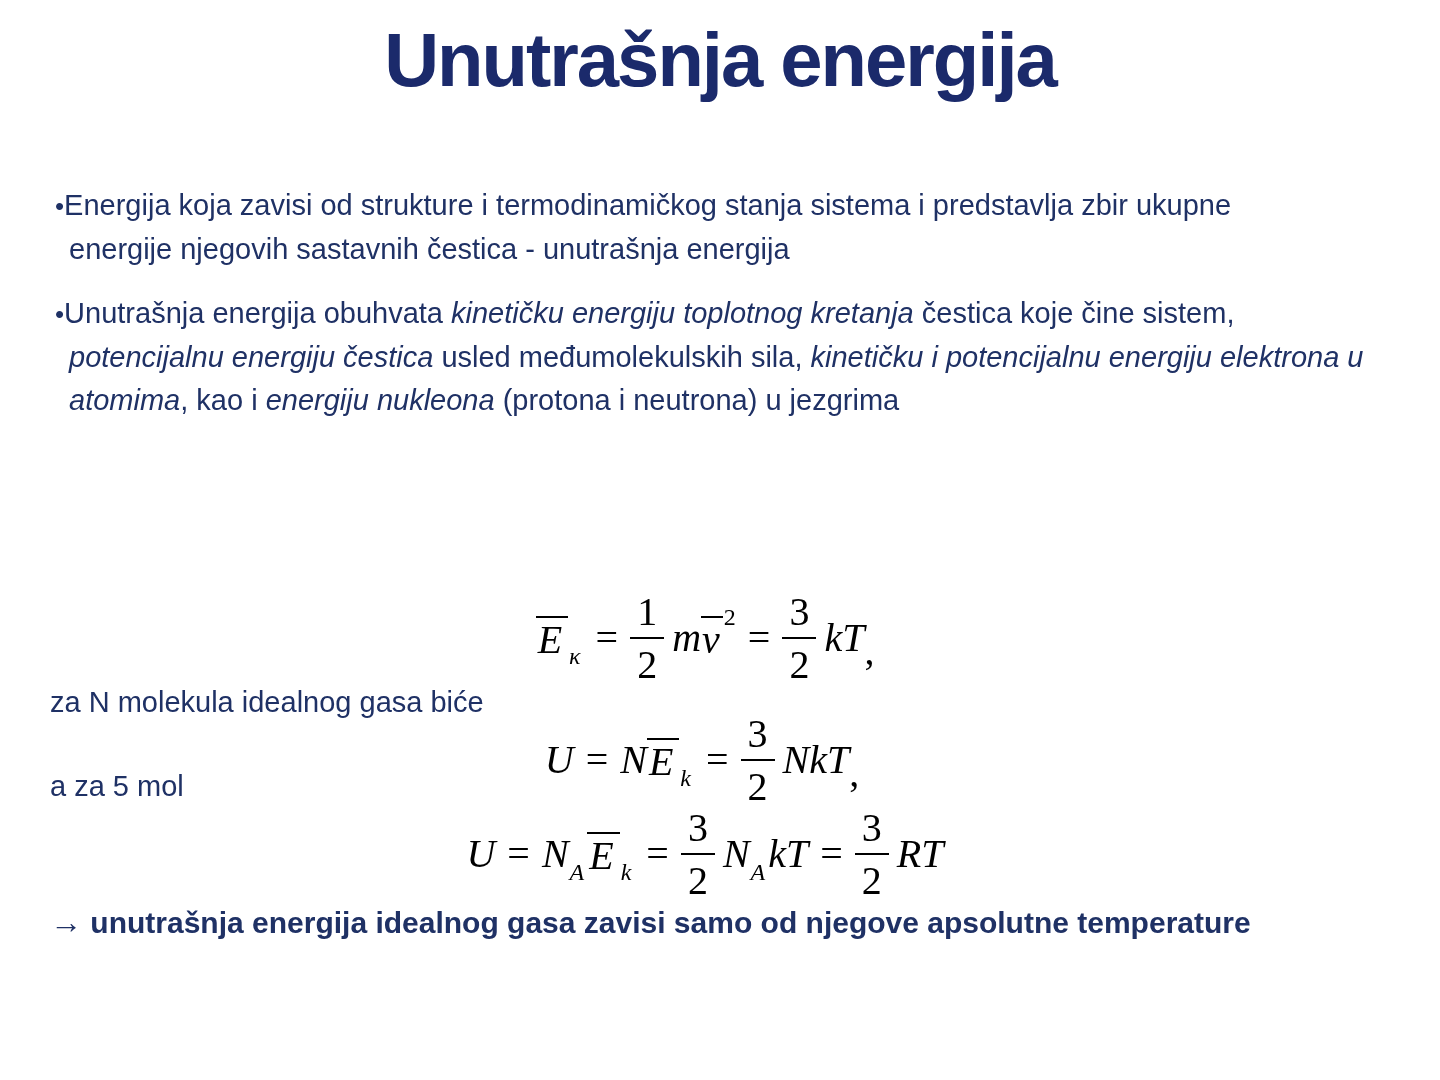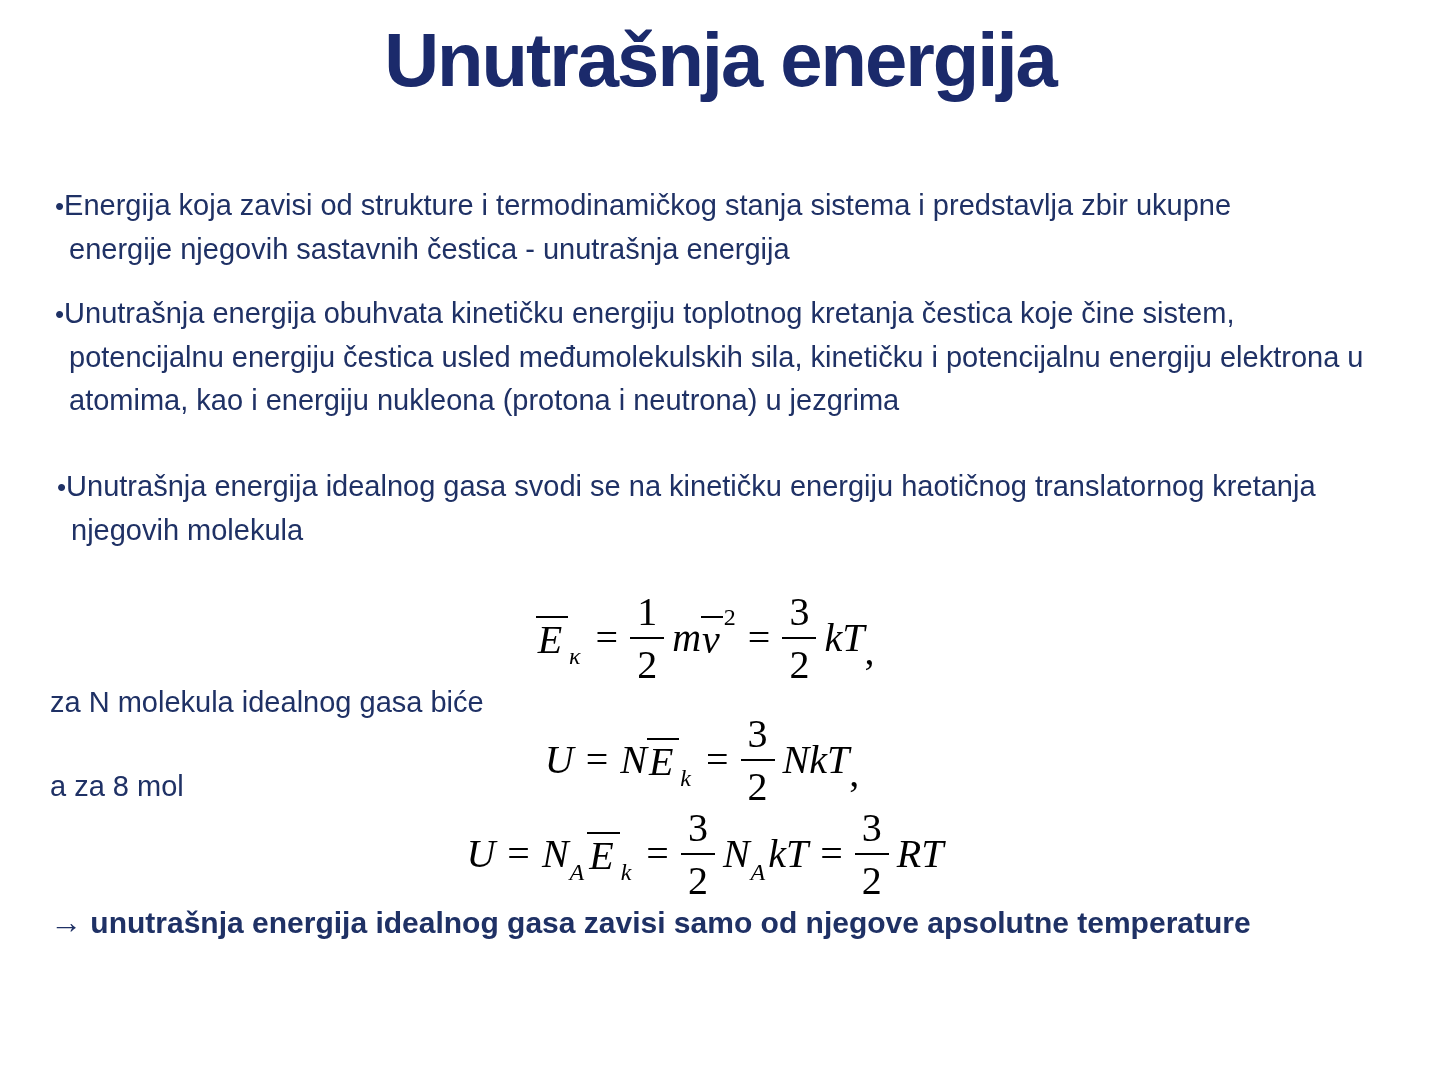--- a/index.html
+++ b/index.html
@@ -28,21 +28,21 @@
     color: #1f3165;
     font-size: 29px;
     line-height: 1.5;
   }
   .bullet {
     padding-left: 14px;
     text-indent: -14px;
     margin-top: 18px;
   }
   .bullet .marker { font-size: 26px; }
-  .it { }
+  .it { font-style: italic; }
   .b1 { top: 166px; left: 55px; width: 1255px; }
   .b2 { top: 274px; left: 55px; width: 1320px; }
   .b3 { top: 447px; left: 57px; width: 1330px; }
   .b4 { top: 551px; left: 57px; width: 1300px; }
   .za-n { top: 681px; left: 50px; width: 900px; }
   .a-za { top: 765px; left: 50px; width: 500px; }
   .conclusion {
     top: 898px; left: 50px; width: 1340px;
     font-size: 30px;
   }
@@ -100,21 +100,20 @@
 <body>
 
 <div class="slide">
 
   <h1 class="title">Unutrašnja energija</h1>
 
   <p class="body-text bullet b1"><span class="marker">•</span><span>Energija koja zavisi od strukture i termodinamičkog stanja sistema i predstavlja zbir ukupne energije njegovih sastavnih čestica - unutrašnja energija</span></p>
 
   <p class="body-text bullet b2"><span class="marker">•</span><span>Unutrašnja energija obuhvata </span><span class="it">kinetičku energiju toplotnog kretanja</span><span> čestica koje čine sistem, </span><span class="it">potencijalnu energiju čestica</span><span> usled međumolekulskih sila, </span><span class="it">kinetičku i potencijalnu energiju elektrona u atomima</span><span>, kao i </span><span class="it">energiju nukleona</span><span> (protona i neutrona) u jezgrima</span></p>
 
-  <p class="body-text bullet b3"><span class="marker">•</span><span>Unutrašnja energija idealnog gasa svodi se na kinetičku energiju haotičnog translatornog kretanja njegovih molekula</span></p>
 
 
   <div class="formula f1">
     <span class="movl mvar">E</span>
       <span class="msub mvar">κ</span>
     <span class="mop">=</span>
     <span class="mfrac">
         <span class="fnum">1</span>
         <span class="fden">2</span>
       </span>
@@ -140,21 +139,21 @@
       <span class="msub mvar">k</span>
     <span class="mop">=</span>
     <span class="mfrac">
         <span class="fnum">3</span>
         <span class="fden">2</span>
       </span>
     <span class="mvar">NkT</span>
       <span class="mcomma">,</span>
   </div>
 
-  <p class="body-text a-za">a za 8 mol</p>
+  <p class="body-text a-za">a za 5 mol</p>
 
   <div class="formula f3">
     <span class="mvar">U</span>
     <span class="mop">=</span>
     <span class="mvar">N</span>
       <span class="msub mvar">A</span>
       <span class="movl mvar">E</span>
       <span class="msub mvar">k</span>
     <span class="mop">=</span>
     <span class="mfrac">

